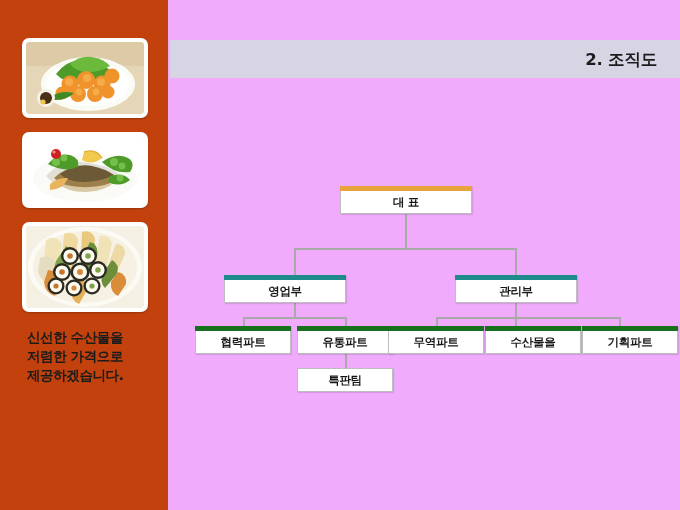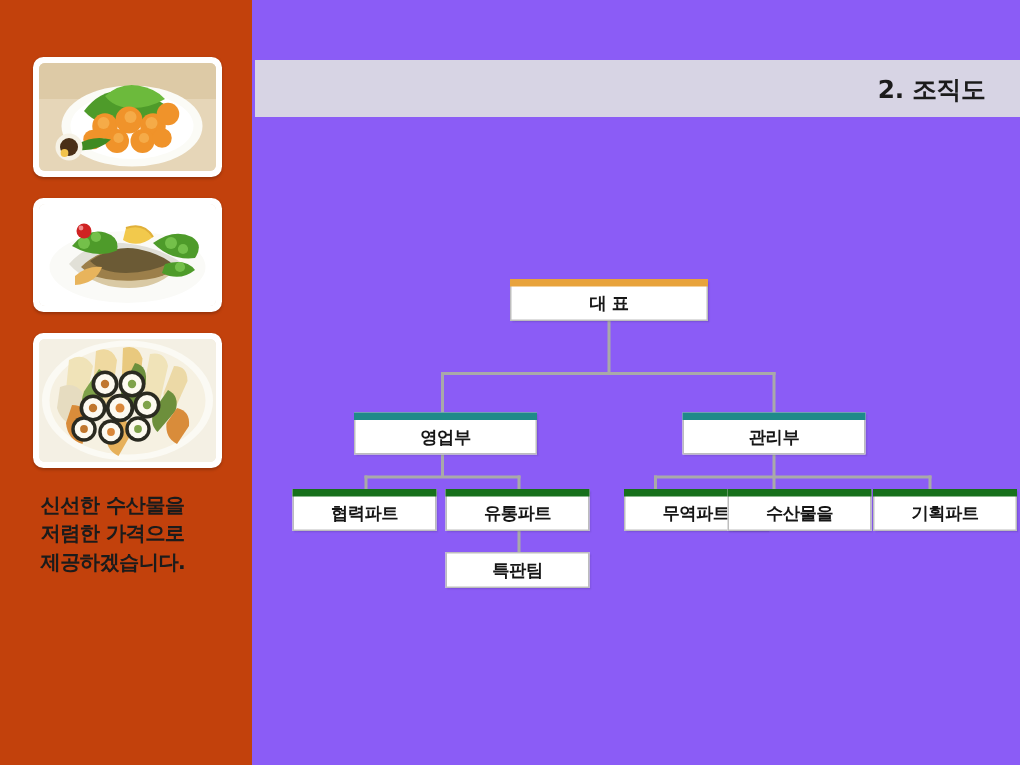--- a/index.html
+++ b/index.html
@@ -29,21 +29,21 @@
 
   .sidebar-caption{
     position:absolute;left:27px;top:328px;width:135px;
     font-size:13.5px;font-weight:bold;color:#1b1b1b;
     line-height:1.42;letter-spacing:-0.4px;
     white-space:pre-line;
   }
 
   
   .content{
-    position:absolute;left:168px;top:0;width:512px;height:510px;background:#8b5cf6;
+    position:absolute;left:168px;top:0;width:512px;height:510px;background:#f0abfc;
   }
   .title-band{
     position:absolute;left:2px;top:40px;width:510px;height:38px;
     background:#d7d4e4;
   }
   .slide-title{
     position:absolute;right:23px;top:49px;
     font-size:16.5px;font-weight:bold;color:#1b1b1b;
     letter-spacing:-0.2px;
   }
@@ -236,41 +236,41 @@
       <div class="conn v" style="left:347px;top:317px;height:9px;"></div>
       <div class="conn v" style="left:451px;top:317px;height:9px;"></div>
 
       <div class="conn v" style="left:177px;top:354px;height:14px;"></div>
 
       <div class="node" id="node-ceo" style="left:172px;top:186px;width:132px;height:28px;">
         <span class="bar orange"></span>
         <span class="lbl">대 표</span>
       </div>
 
-      <div class="node" style="left:68px;top:275px;width:122px;height:28px;">
+      <div class="node" style="left:56px;top:275px;width:122px;height:28px;">
         <span class="bar teal"></span>
         <span class="lbl">영업부</span>
       </div>
 
       <div class="node" style="left:287px;top:275px;width:122px;height:28px;text-align:right;">
         <span class="bar teal"></span>
         <span class="lbl">관리부</span>
       </div>
 
       <div class="node" style="left:27px;top:326px;width:96px;height:28px;">
         <span class="bar green"></span>
         <span class="lbl">협력파트</span>
       </div>
 
       <div class="node" style="left:129px;top:326px;width:96px;height:28px;">
         <span class="bar green"></span>
         <span class="lbl">유통파트</span>
       </div>
 
-      <div class="node" style="left:220px;top:326px;width:96px;height:28px;margin-left:28px;">
+      <div class="node" style="left:220px;top:326px;width:96px;height:28px;">
         <span class="bar green"></span>
         <span class="lbl">무역파트</span>
       </div>
 
       <div class="node" style="left:317px;top:326px;width:96px;height:28px;">
         <span class="bar green"></span>
         <span class="lbl">수산물을</span>
       </div>
 
       <div class="node" style="left:414px;top:326px;width:96px;height:28px;justify-content:center;">

